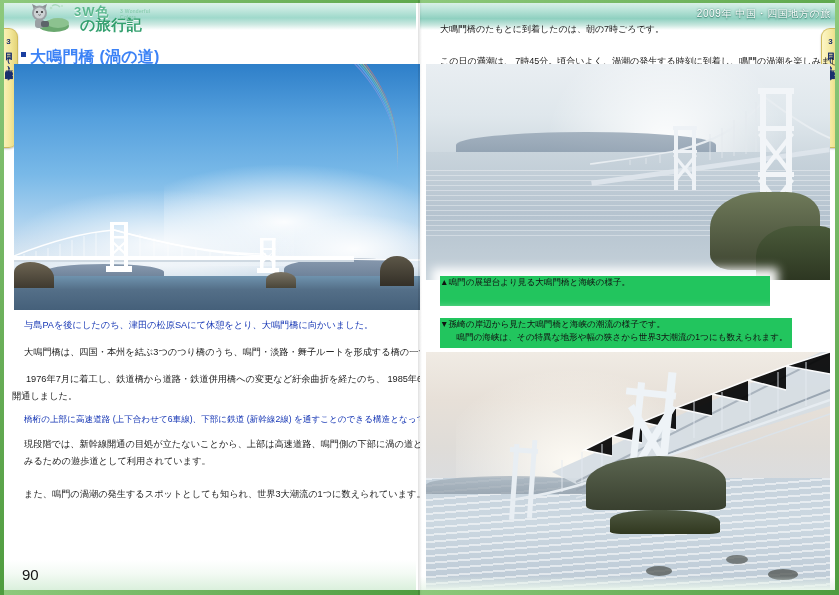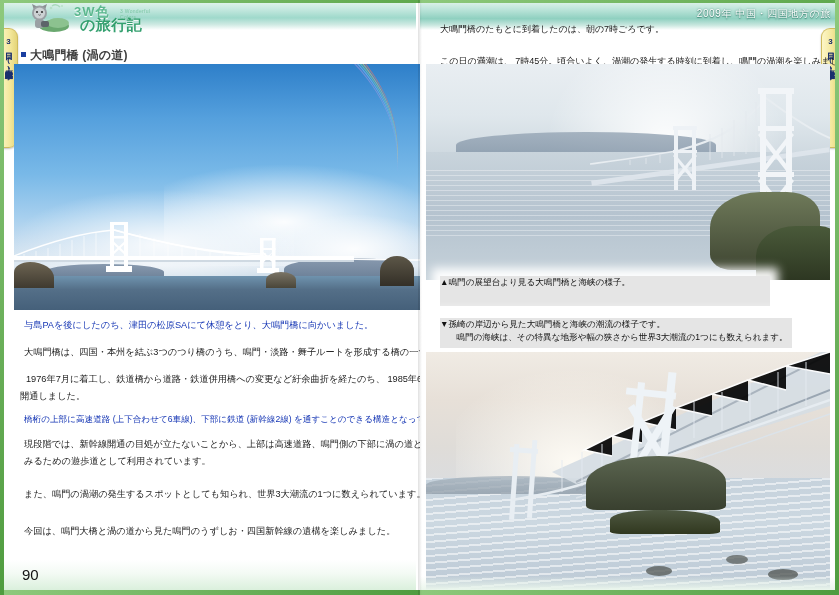--- a/index.html
+++ b/index.html
@@ -65,22 +65,22 @@
   .tab-text{
     position:absolute;left:50%;transform:translateX(-50%);
     top:8px;
     writing-mode:vertical-rl;text-orientation:upright;
     font-size:8px;line-height:9px;color:#1b2f6e;font-weight:bold;
     white-space:nowrap;letter-spacing:0px;
   }
 
   
   .sec-title{
-    position:absolute;left:30px;top:47px;font-size:12px;font-weight:bold;
-    color:#404040;letter-spacing:.2px;white-space:nowrap;
+    position:absolute;left:30px;top:47px;font-size:16px;font-weight:bold;
+    color:#3b82f6;letter-spacing:.2px;white-space:nowrap;
   }
   .sec-bullet{
     position:absolute;left:21px;top:52px;width:5px;height:5px;background:#1a3fa0;
   }
 
   
   .photo{position:absolute;overflow:hidden;}
   .photo-rainbow{left:14px;top:64px;width:406px;height:246px;
     background:linear-gradient(180deg,#2e7fc9 0%,#55a0dd 22%,#79b9e8 45%,#a6cfee 62%,#cbdff0 74%,#dfe9f2 82%,#b9cfe0 90%,#8fb0c9 100%);}
   .rb-cloudA{position:absolute;left:150px;top:92px;width:300px;height:110px;
@@ -133,21 +133,21 @@
   .photo-bot{left:6px;top:352px;width:404px;height:238px;
     background:linear-gradient(180deg,#f0ebe4 0%,#e7e0d8 20%,#dfdcd8 40%,#d9dde2 62%,#ccd6de 80%,#c4d0da 100%);}
   .sun-haze2{position:absolute;left:30px;top:10px;width:260px;height:200px;
     background:radial-gradient(ellipse at 45% 50%,rgba(255,252,245,.95),rgba(255,255,255,0) 66%);}
   .sea-bot{position:absolute;left:0;right:0;bottom:0;height:112px;
     background:linear-gradient(180deg,#c6d2dc,#ccd8e1 40%,#bcc9d5);}
   .island{position:absolute;left:160px;bottom:80px;width:140px;height:54px;
     background:linear-gradient(180deg,#5b6550,#39402f);border-radius:52% 48% 8% 8%;}
 
   .caption-box{
-    position:absolute;background:#e5e5e5;
+    position:absolute;background:#22c55e;
     box-shadow:0 0 9px 8px rgba(255,255,255,.95);
   }
   .cap-line{font-size:8.6px;line-height:13px;color:#111;white-space:nowrap;}
 </style>
 </head>
 <body>
 
 <div class="spread">
 
   <div class="page page-left">
@@ -243,26 +243,25 @@
       </svg>
 
       <div class="rockL"></div>
       <div class="rockR"></div>
       <div style="position:absolute;left:252px;bottom:22px;width:30px;height:16px;background:linear-gradient(180deg,#7a7466,#4a4639);border-radius:50% 50% 0 0;"></div>
     </div>
 
     <div class="tx blue" style="left:24px;top:318px;">与島PAを後にしたのち、津田の松原SAにて休憩をとり、大鳴門橋に向かいました。</div>
     <div class="tx" style="left:24px;top:345px;">大鳴門橋は、四国・本州を結ぶ3つのつり橋のうち、鳴門・淡路・舞子ルートを形成する橋の一つです。</div>
     <div class="tx" style="left:26px;top:372px;">1976年7月に着工し、鉄道橋から道路・鉄道併用橋への変更など紆余曲折を経たのち、 1985年6月に</div>
-    <div class="tx" style="left:20px;top:389px;">開通しました。</div>
+    <div class="tx" style="left:12px;top:389px;">開通しました。</div>
     <div class="tx blue2" style="left:24px;top:412px;font-size:8.6px;">橋桁の上部に高速道路 (上下合わせて6車線)、下部に鉄道 (新幹線2線) を通すことのできる構造となっています。</div>
     <div class="tx" style="left:24px;top:437px;">現段階では、新幹線開通の目処が立たないことから、上部は高速道路、鳴門側の下部に渦の道という渦潮を</div>
     <div class="tx" style="left:24px;top:454px;">みるための遊歩道として利用されています。</div>
     <div class="tx" style="left:24px;top:487px;">また、鳴門の渦潮の発生するスポットとしても知られ、世界3大潮流の1つに数えられています。</div>
-    <div class="tx" style="left:24px;top:524px;">今回は、鳴門大橋と渦の道から見た鳴門のうずしお・四国新幹線の遺構を楽しみました。</div>
 
     <div class="footband"></div>
     <div class="pagenum">90</div>
 
     <div class="pg-border">
       <div class="t"></div>
         <div class="b"></div>
         <div class="l"></div>
     </div>
   </div>

